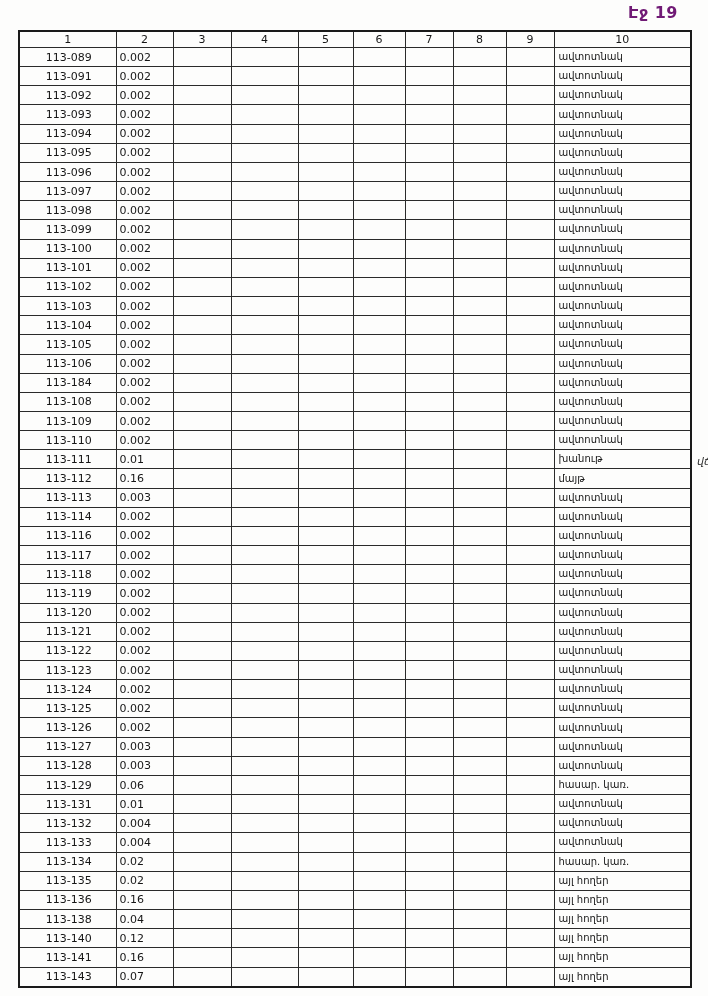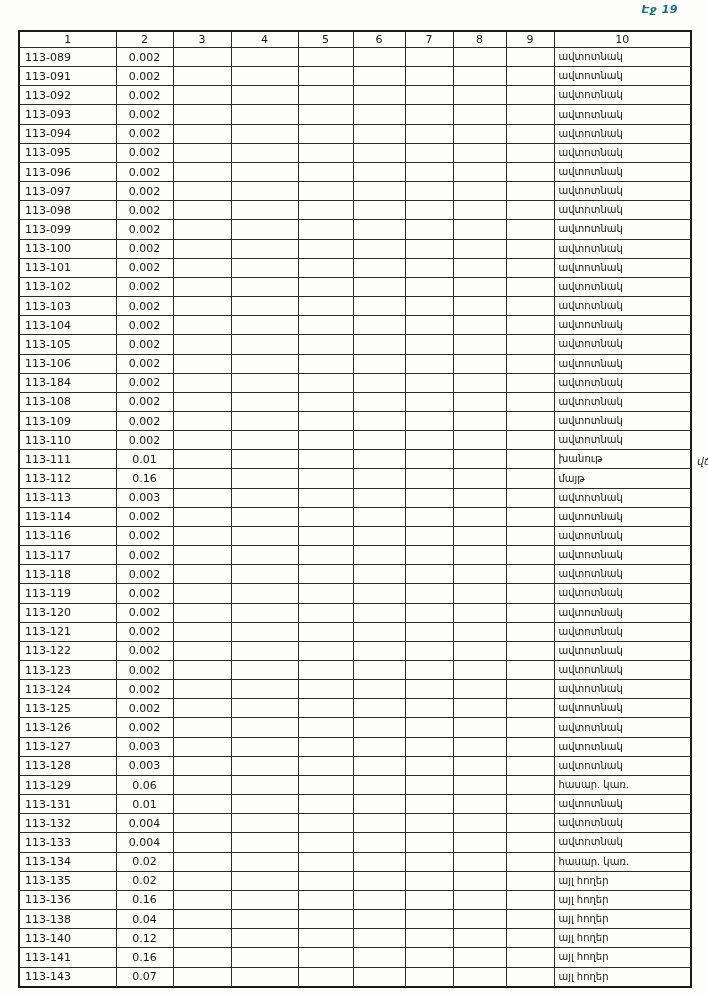--- a/index.html
+++ b/index.html
@@ -9,25 +9,24 @@
     background:#fdfdfc;
     font-family:"DejaVu Sans",sans-serif;
     color:#111;
     overflow:hidden;
     margin:0 auto;
     box-shadow:0 0 6px rgba(0,0,0,.3);
   }
   .page-header{
     position:absolute;
     top:3px;right:30px;
-    font-size:11px;
+    font-size:16px;
     font-weight:bold;
     letter-spacing:.5px;
-    color:#0f766e;
-    font-style:italic;
+    color:#701a75;
   }
   table{
     position:absolute;
     left:18px;top:30px;
     width:672px;height:958px;
     border-collapse:collapse;
     table-layout:fixed;
     border:2px solid #1a1a1a;
   }
   th,td{
@@ -38,22 +37,22 @@
     height:15px;
     overflow:hidden;
     white-space:nowrap;
     color:#161616;
   }
   th{
     font-weight:normal;
     text-align:center;
     font-size:11px;
   }
-  td.cell-id{text-align:left;padding-left:5px;}
-  td.cell-num{text-align:center;}
+  td.cell-id{text-align:center;padding-left:5px;}
+  td.cell-num{text-align:left;}
   td.cell-usage{text-align:left;font-size:10px;padding-left:4px;}
   .col-0{width:97px}.col-1{width:57px}.col-2{width:58px}.col-3{width:67px}
   .col-4{width:55px}.col-5{width:52px}.col-6{width:48px}.col-7{width:53px}
   .col-8{width:48px}.col-9{width:137px}
   .margin-note{
     position:absolute;
     top:455px;right:-3px;
     font-size:11px;
     font-style:italic;
     color:#333;

